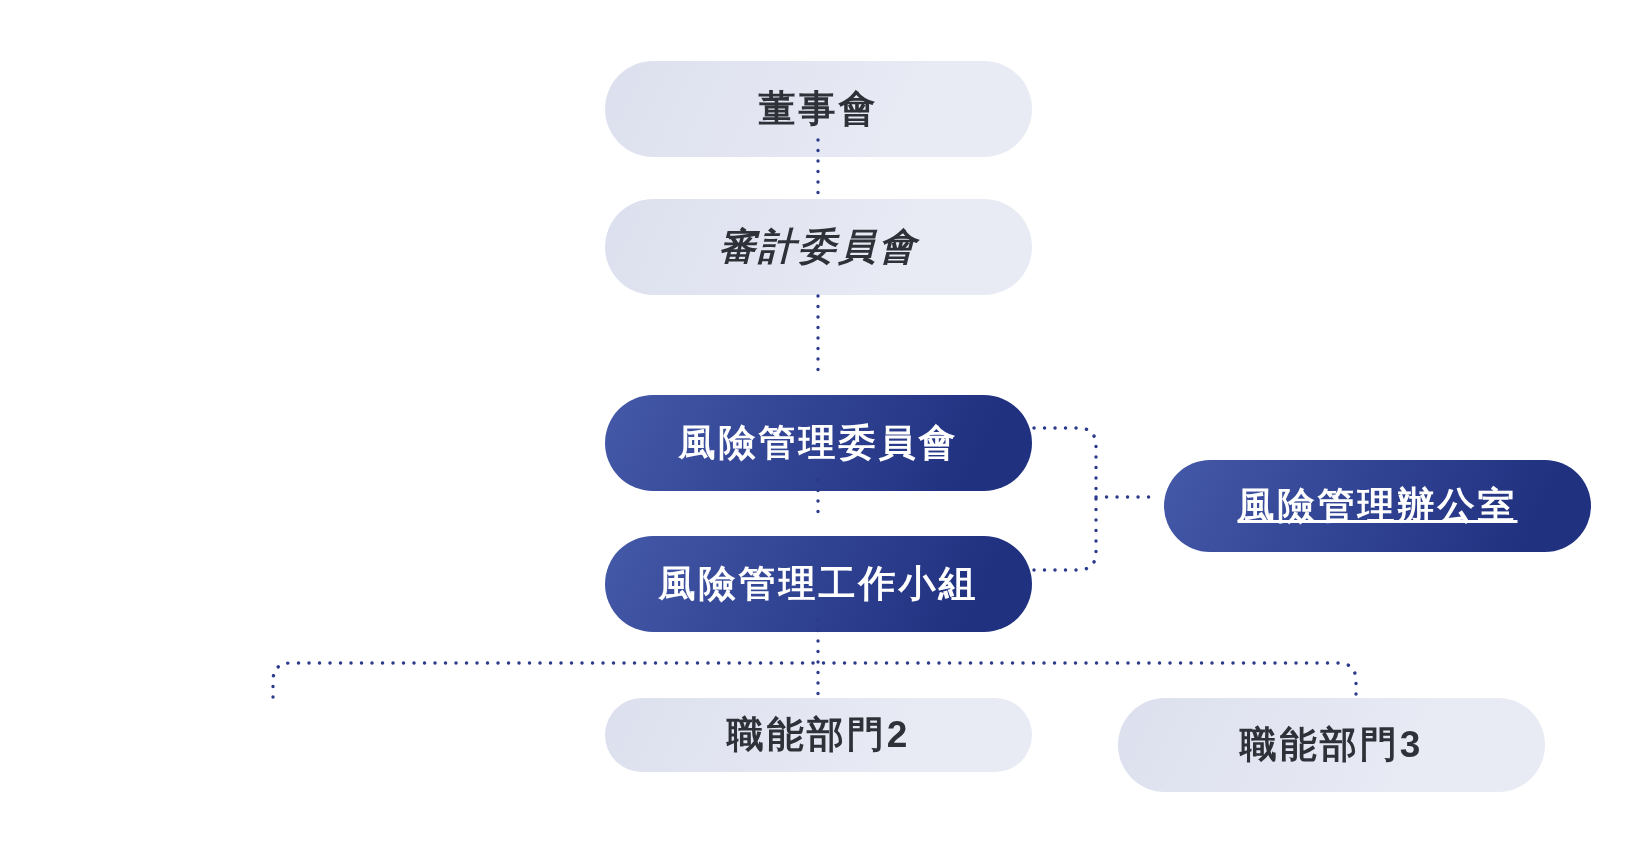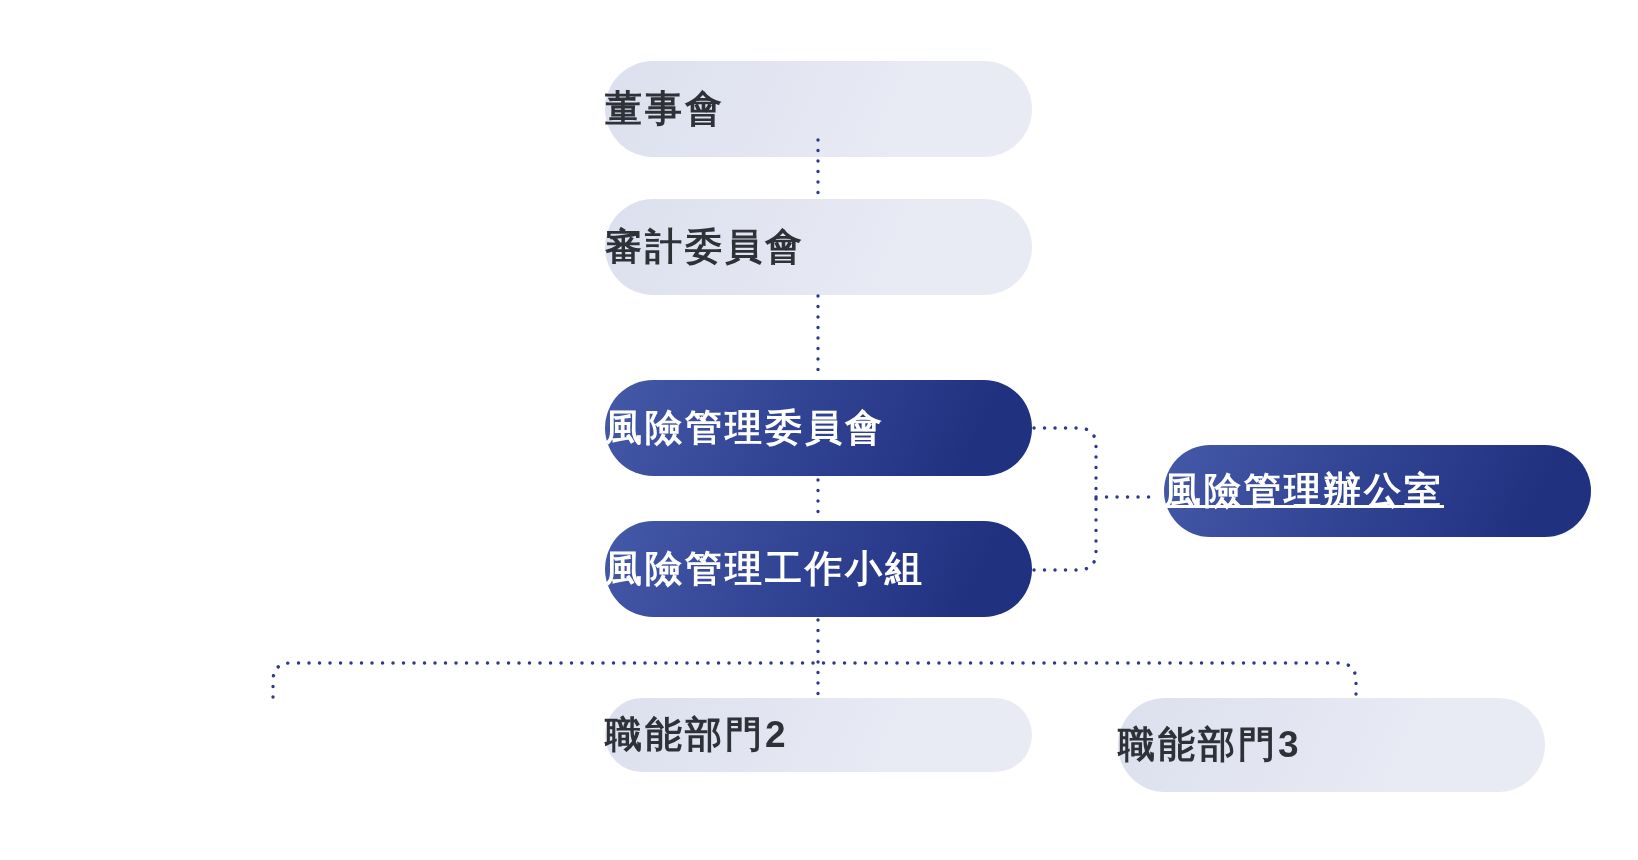--- a/index.html
+++ b/index.html
@@ -18,35 +18,36 @@
     font-family:"Liberation Sans","DejaVu Sans",sans-serif;
     width:1638px;height:860px;overflow:hidden;
   }
   .chart{
     position:relative;width:1638px;height:860px;background:var(--bg);
   }
   .pill{
     position:absolute;
     width:427px;height:96px;
     border-radius:48px;
-    display:flex;align-items:center;justify-content:flex-start;
+    display:flex;align-items:center;justify-content:center;
     font-size:37px;font-weight:700;letter-spacing:3px;
     white-space:nowrap;
   }
   .pill.light{
     background:linear-gradient(115deg,var(--light-a) 0%,var(--light-b) 70%);
     color:var(--light-text);
   }
   .pill.blue{
     background:linear-gradient(115deg,var(--blue-a) 0%,var(--blue-b) 85%);
     color:var(--blue-text);
+    margin-top:15px;
   }
   
   .pos-board     {left:605px;  top:61px;}
-  .pos-audit     {left:605px;  top:199px;}
+  .pos-audit     {left:605px;  top:199px;font-style:italic;}
   .pos-committee {left:605px;  top:380px;}
   .pos-workgroup {left:605px;  top:521px;}
   .pos-office    {left:1164px; top:445px; height:92px;text-decoration:underline;}
   .pos-dept1     {left:60px;   top:698px; height:94px;}
   .pos-dept2     {left:605px;  top:698px; height:74px;}
   .pos-dept3     {left:1118px; top:698px; height:94px;}
 
   svg.connectors{
     position:absolute;left:0;top:0;width:1638px;height:860px;
     pointer-events:none;z-index:5;

